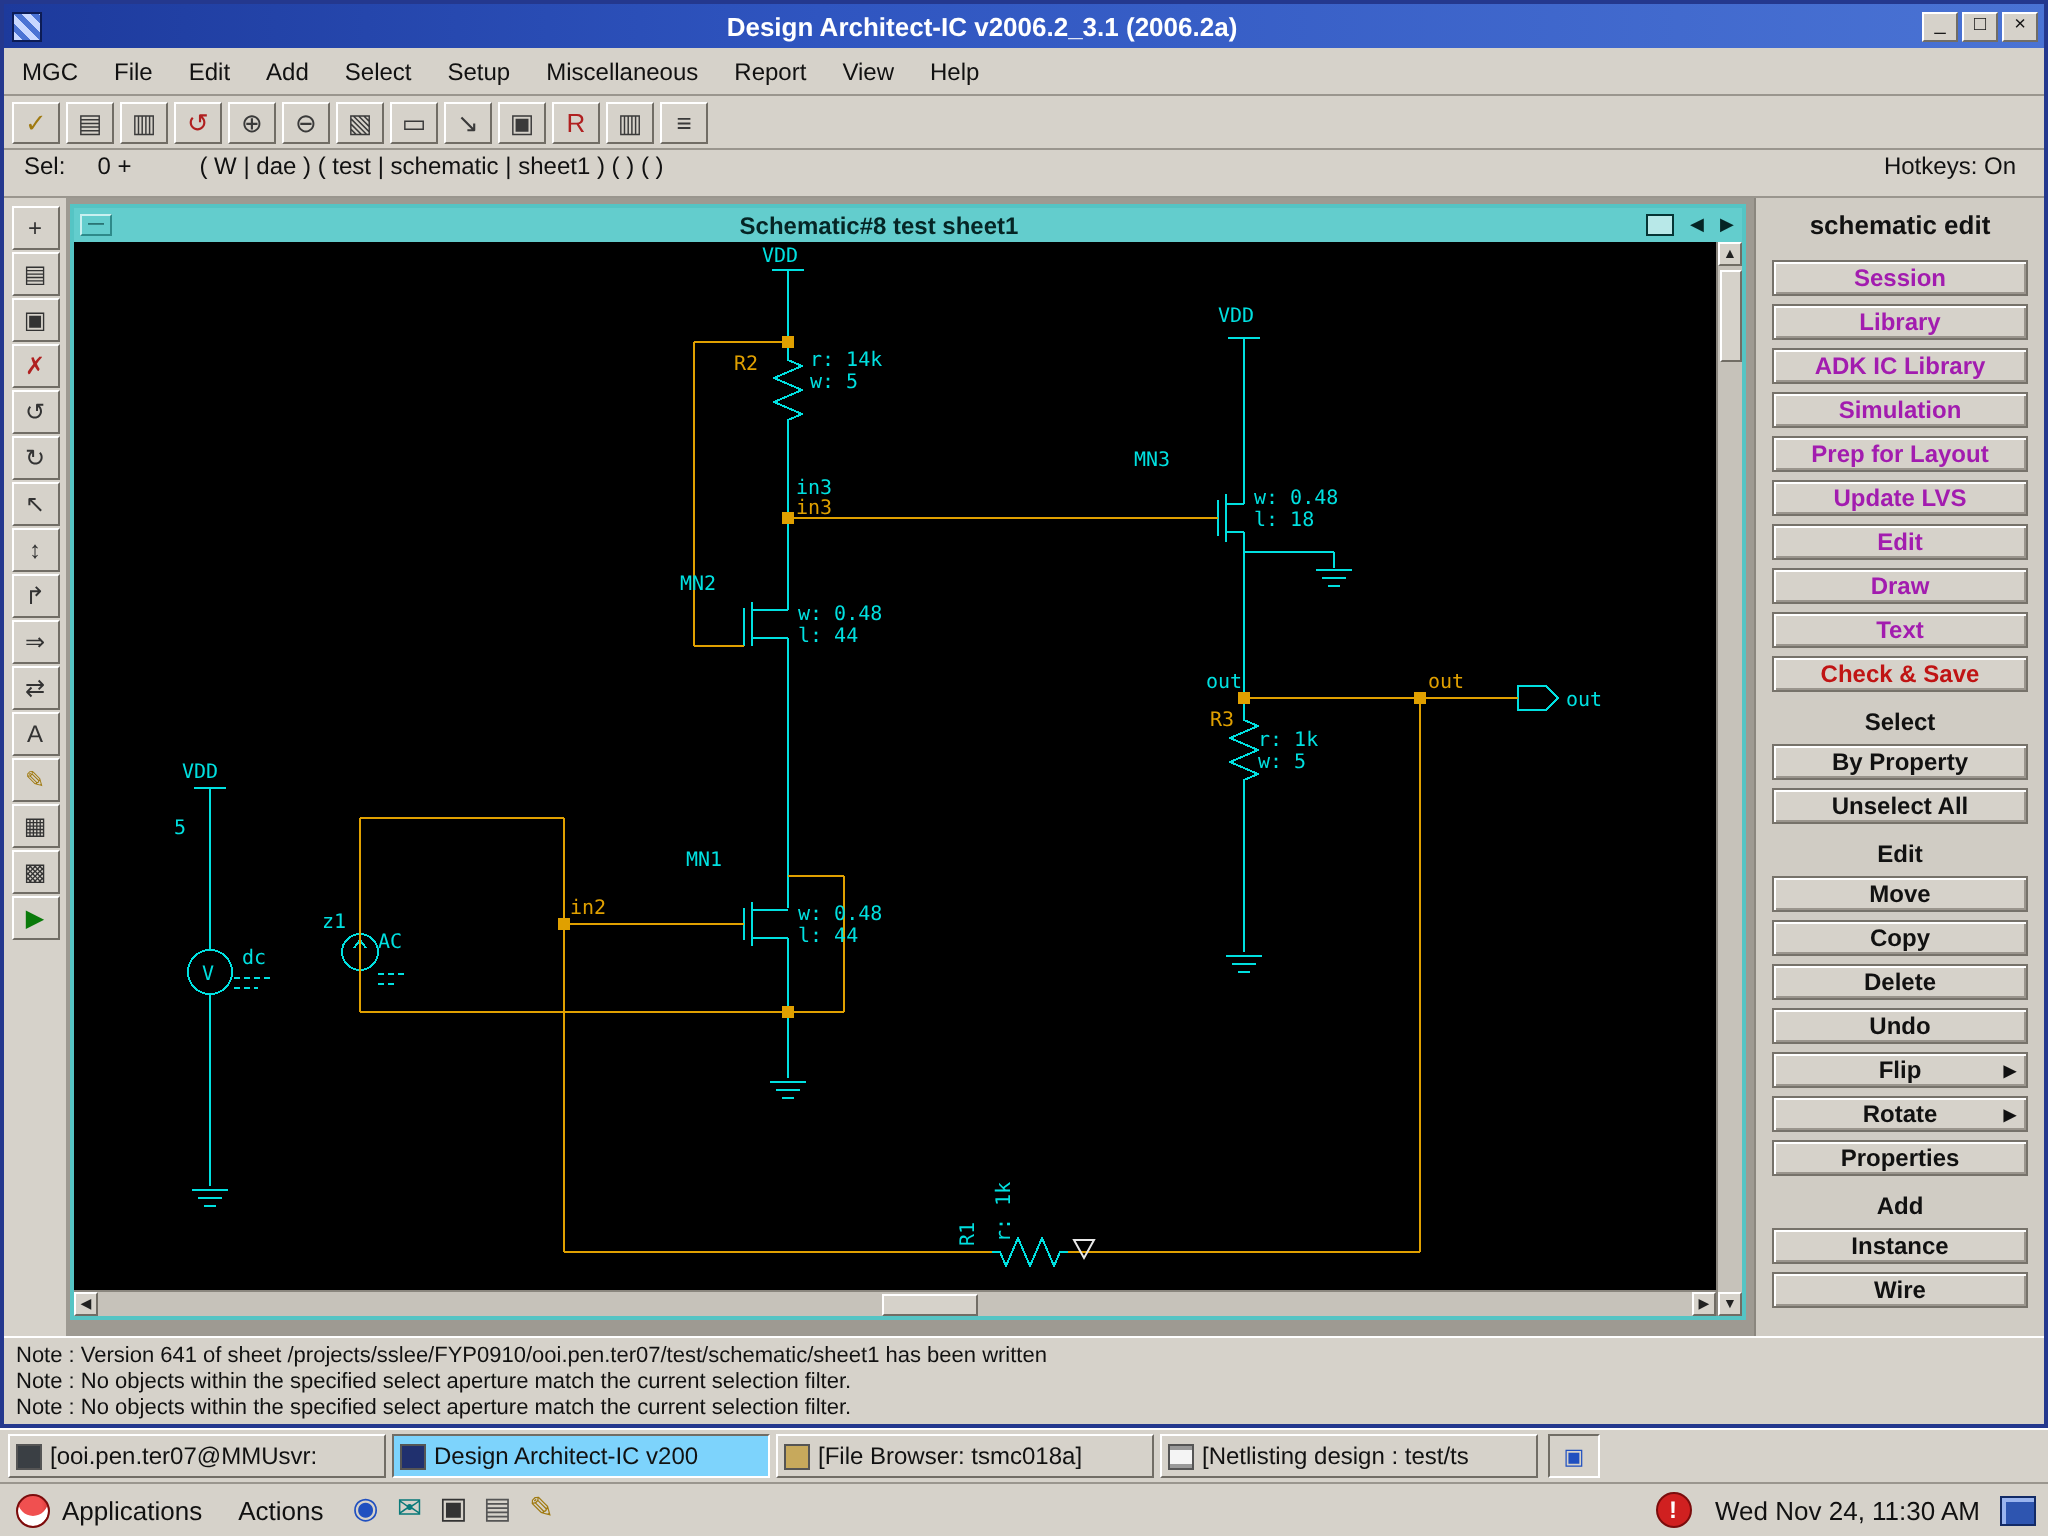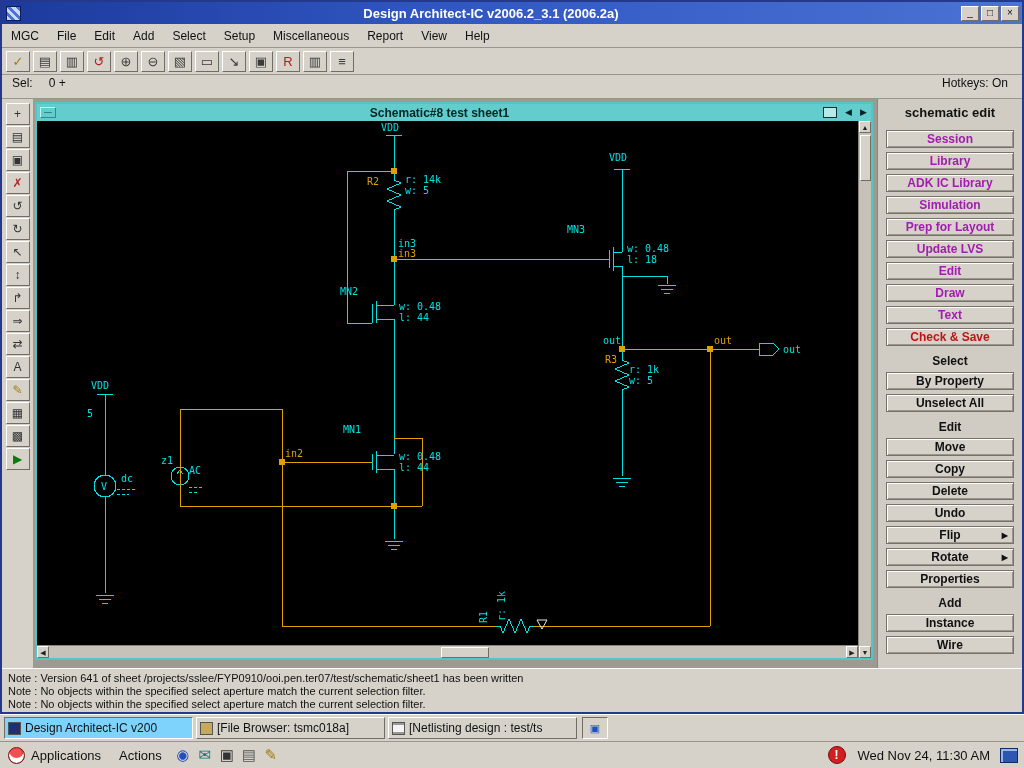--- a/index.html
+++ b/index.html
@@ -165,20 +165,21 @@
     <button class="tbtn">↘</button>
     <button class="tbtn">▣</button>
     <button class="tbtn red">R</button>
     <button class="tbtn">▥</button>
     <button class="tbtn">≡</button>
   </div>
 
   <div class="selrow">
     <span class="sel-label">Sel:</span>
     <span class="sel-value">0 +</span>
+    <span class="ctx">( W | dae ) ( test | schematic | sheet1 ) ( ) ( )</span>
     <span class="hotkeys">Hotkeys: On</span>
   </div>
 
   <div class="lstrip">
     <button class="lbtn">+</button>
     <button class="lbtn">▤</button>
     <button class="lbtn">▣</button>
     <button class="lbtn red">✗</button>
     <button class="lbtn">↺</button>
     <button class="lbtn">↻</button>
@@ -318,20 +319,24 @@
 
   <div class="notes">
     <div>Note : Version 641 of sheet /projects/sslee/FYP0910/ooi.pen.ter07/test/schematic/sheet1 has been written</div>
     <div>Note : No objects within the specified select aperture match the current selection filter.</div>
     <div>Note : No objects within the specified select aperture match the current selection filter.</div>
   </div>
 
 </div>
 
 <div class="taskbar">
+  <button class="twin">
+    <span class="ticon term"></span>
+    <span>[ooi.pen.ter07@MMUsvr:</span>
+  </button>
   <button class="twin active">
     <span class="ticon da"></span>
     <span>Design Architect-IC v200</span>
   </button>
   <button class="twin">
     <span class="ticon folder"></span>
     <span>[File Browser: tsmc018a]</span>
   </button>
   <button class="twin">
     <span class="ticon doc"></span>

